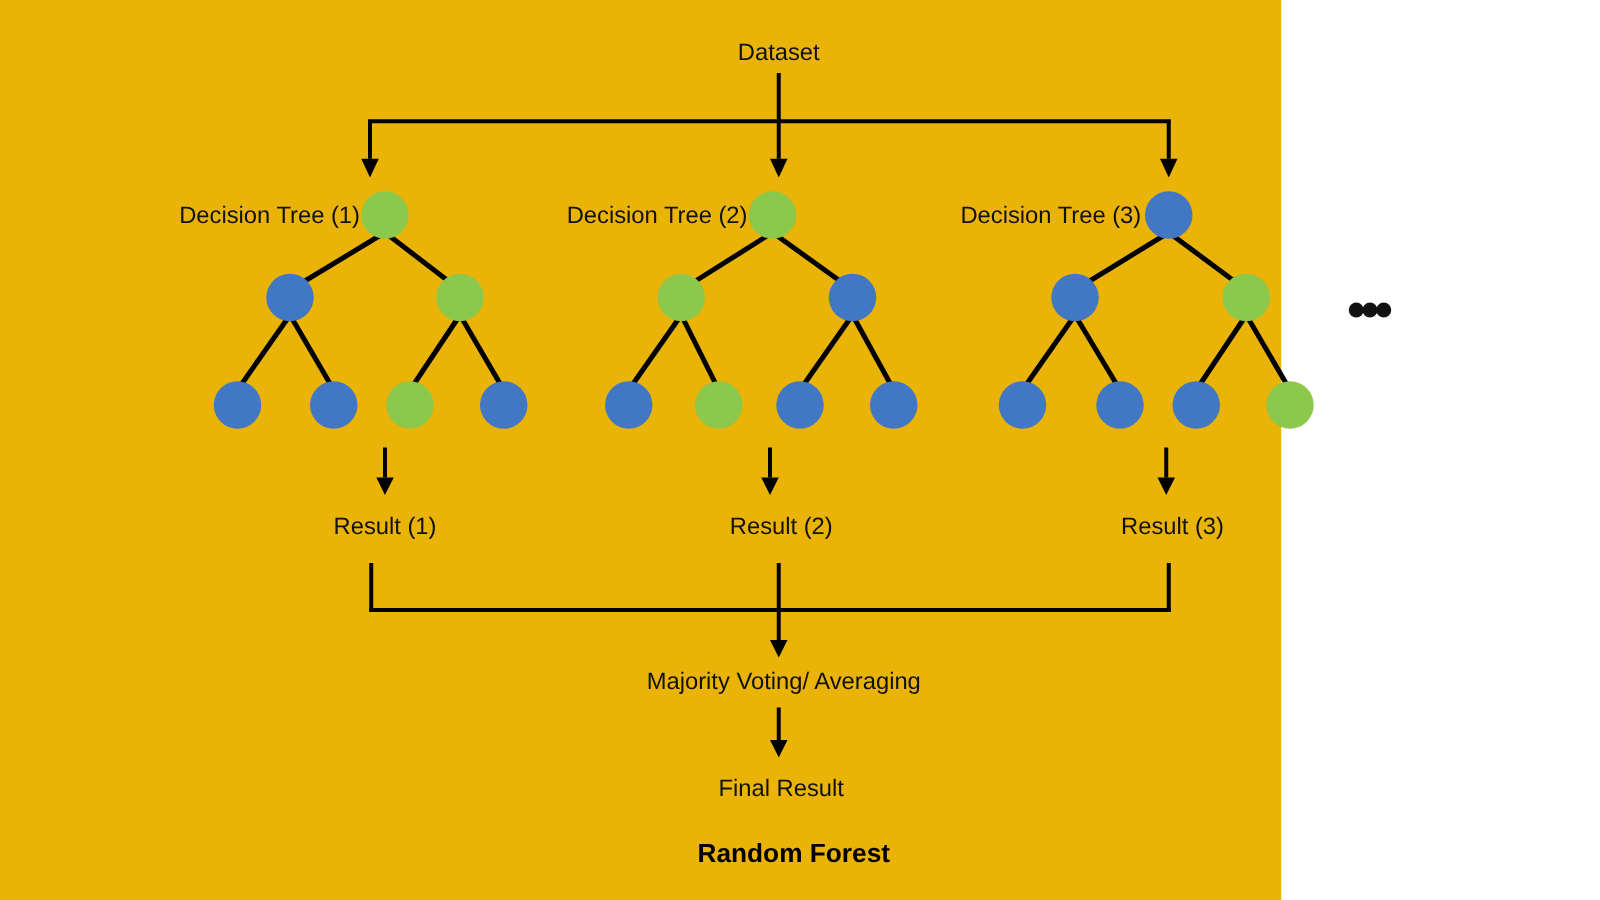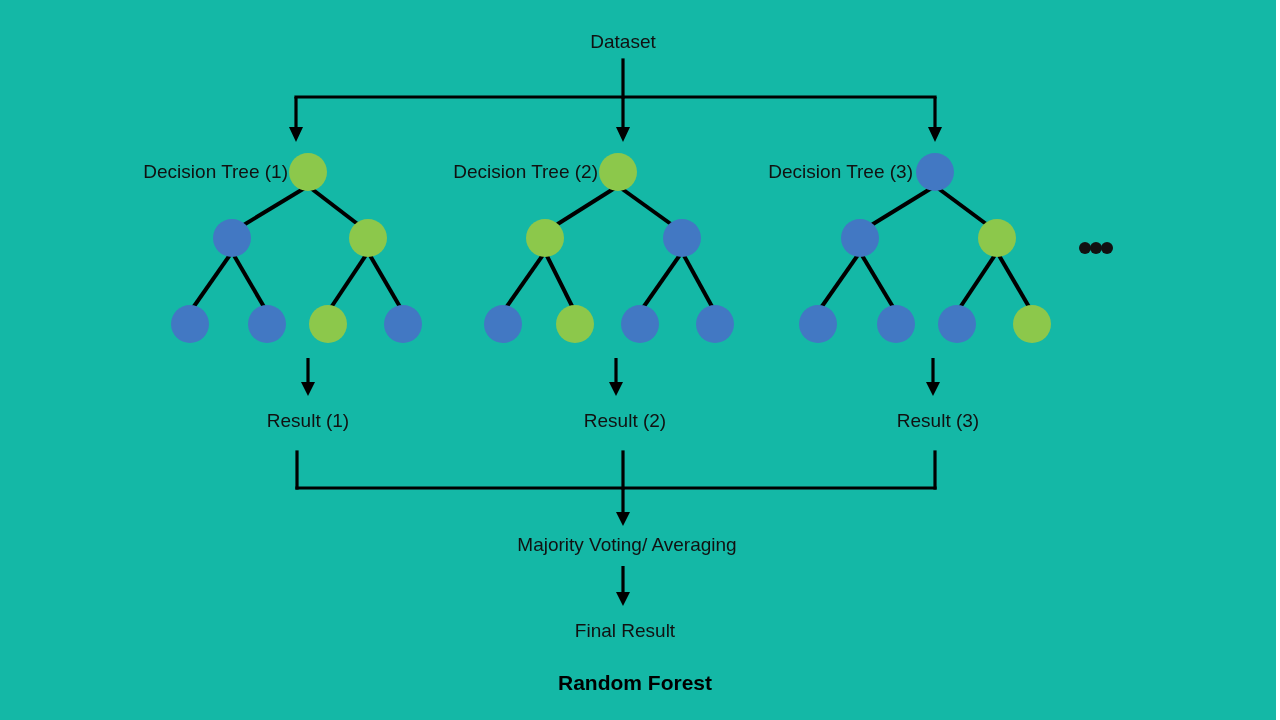--- a/index.html
+++ b/index.html
@@ -9,23 +9,23 @@
     background: #ffffff;
   }
   body {
     width: 1280px;
     height: 720px;
     overflow: hidden;
     font-family: "Liberation Sans", sans-serif;
   }
   #diagram-root {
     position: relative;
-    width: 1276px;
+    width: 1025px;
     height: 720px;
-    background: #14b8a6;
+    background: #eab308;
   }
   svg#rf-svg {
     display: block;
     width: 1280px;
     height: 720px;
   }
   .label-text {
     font-family: "Liberation Sans", sans-serif;
     font-size: 19px;
     fill: #111111;

